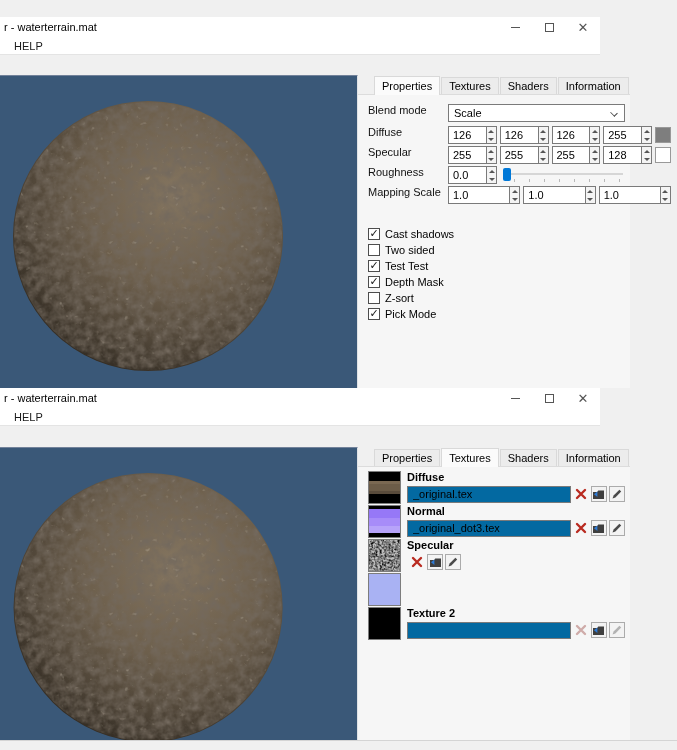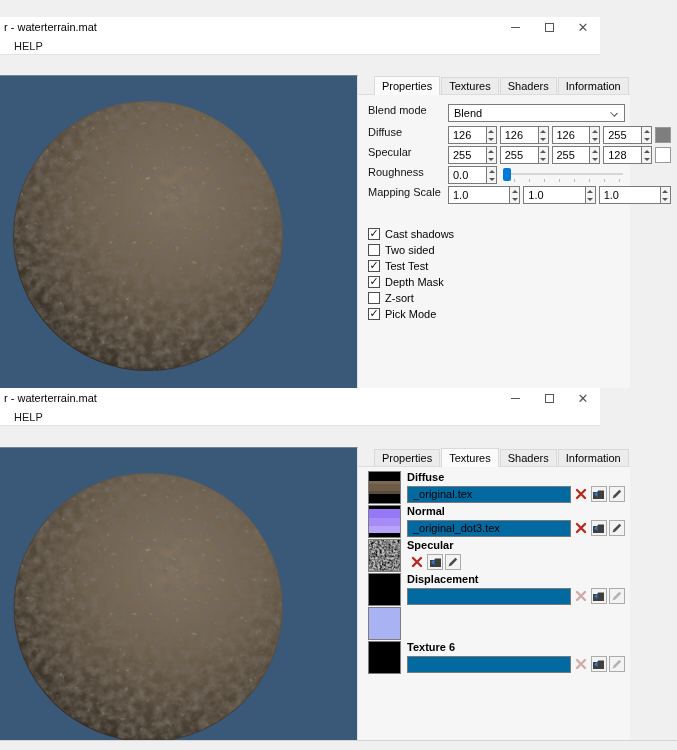--- a/index.html
+++ b/index.html
@@ -149,21 +149,21 @@
           <div class="tab">Textures</div>
           <div class="tab">Shaders</div>
           <div class="tab">Information</div>
         </div>
         <div class="page">
 
           <div class="prow gap">
             <span class="plabel">Blend mode</span>
             <div class="pctl">
               <div class="combo">
-                <span>Blend</span>
+                <span>Scale</span>
                 <span class="chev"></span>
               </div>
             </div>
           </div>
 
           <div class="prow">
             <span class="plabel">Diffuse</span>
             <div class="pctl">
               <span class="spin">
                   <input value="126" style="">
@@ -420,24 +420,30 @@
                   </button>
                 <button class="sbtn sbtn-pencil">
                     <svg width="12" height="12" viewBox="0 0 12 12">
                       <path d="M1.5 10.5 L2.6 7.6 L8.4 1.8 L10.2 3.6 L4.4 9.4 Z" fill="#4a4a4a"></path>
                     </svg>
                   </button>
               </div>
             </div>
           </div>
 
+
+
+          <div class="slot">
+            <div class="thumb th-peri"></div>
+          </div>
+
           <div class="slot empty">
             <div class="thumb th-black"></div>
             <div class="slot-right">
-              <div class="slot-label">Displacement</div>
+              <div class="slot-label">Texture 2</div>
               <div class="slot-row">
                 <input class="slot-input" value="" style="">
                 <button class="sbtn sbtn-x">
                     <svg width="12" height="12" viewBox="0 0 12 12">
                       <path d="M2 2 L10 10 M10 2 L2 10" stroke="#b92a20" stroke-width="2.4" stroke-linecap="round" fill="none"></path>
                     </svg>
                   </button>
                 <button class="sbtn">
                     <svg width="13" height="11" viewBox="0 0 13 11">
                       <path d="M1 3 H5.2 L6.2 1.4 H12 V10 H1 Z" fill="#3f3f3f"></path>
@@ -447,50 +453,19 @@
                 <button class="sbtn sbtn-pencil">
                     <svg width="12" height="12" viewBox="0 0 12 12">
                       <path d="M1.5 10.5 L2.6 7.6 L8.4 1.8 L10.2 3.6 L4.4 9.4 Z" fill="#4a4a4a"></path>
                     </svg>
                   </button>
               </div>
             </div>
           </div>
 
 
-          <div class="slot">
-            <div class="thumb th-peri"></div>
-          </div>
-
-          <div class="slot empty">
-            <div class="thumb th-black"></div>
-            <div class="slot-right">
-              <div class="slot-label">Texture 6</div>
-              <div class="slot-row">
-                <input class="slot-input" value="" style="">
-                <button class="sbtn sbtn-x">
-                    <svg width="12" height="12" viewBox="0 0 12 12">
-                      <path d="M2 2 L10 10 M10 2 L2 10" stroke="#b92a20" stroke-width="2.4" stroke-linecap="round" fill="none"></path>
-                    </svg>
-                  </button>
-                <button class="sbtn">
-                    <svg width="13" height="11" viewBox="0 0 13 11">
-                      <path d="M1 3 H5.2 L6.2 1.4 H12 V10 H1 Z" fill="#3f3f3f"></path>
-                      <path d="M2 5.2 L5.4 2.4 L5.4 8 Z" fill="#2e7bd6"></path>
-                    </svg>
-                  </button>
-                <button class="sbtn sbtn-pencil">
-                    <svg width="12" height="12" viewBox="0 0 12 12">
-                      <path d="M1.5 10.5 L2.6 7.6 L8.4 1.8 L10.2 3.6 L4.4 9.4 Z" fill="#4a4a4a"></path>
-                    </svg>
-                  </button>
-              </div>
-            </div>
-          </div>
-
-
         </div>
       </div>
     </div>
   </section>
 
   <div class="statusbar"></div>
 </div>
 
 </body></html>

